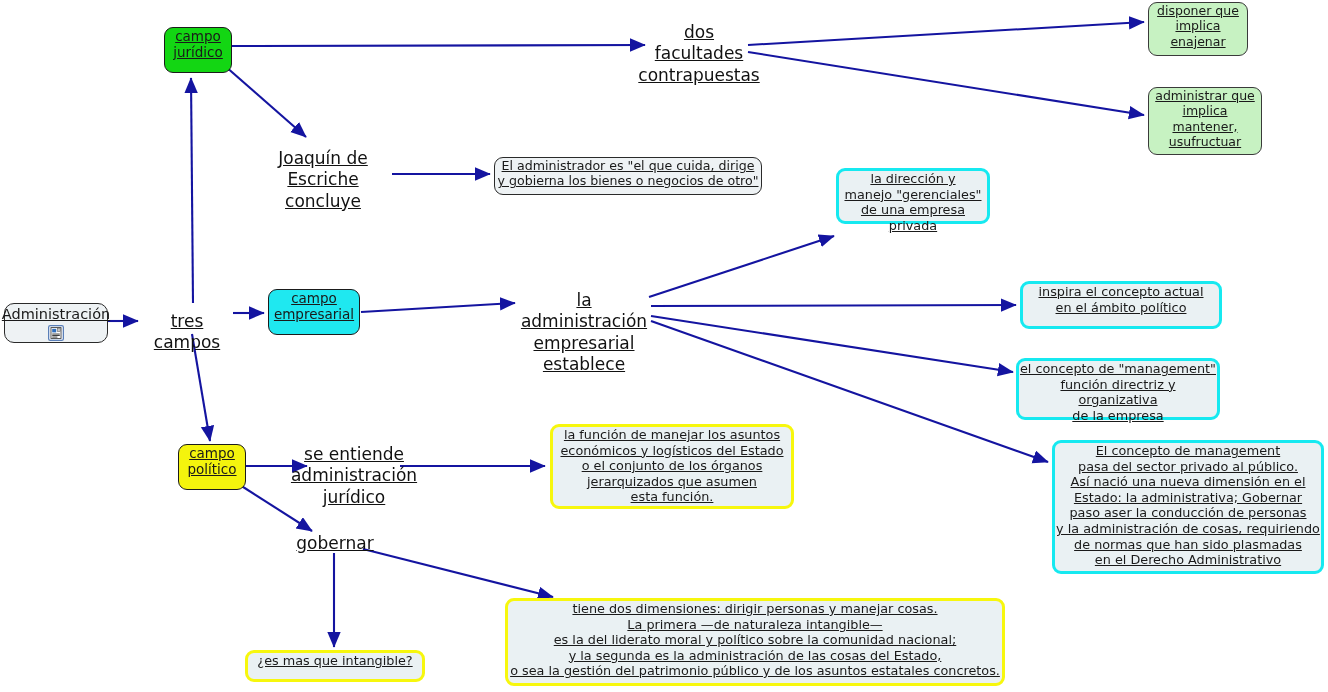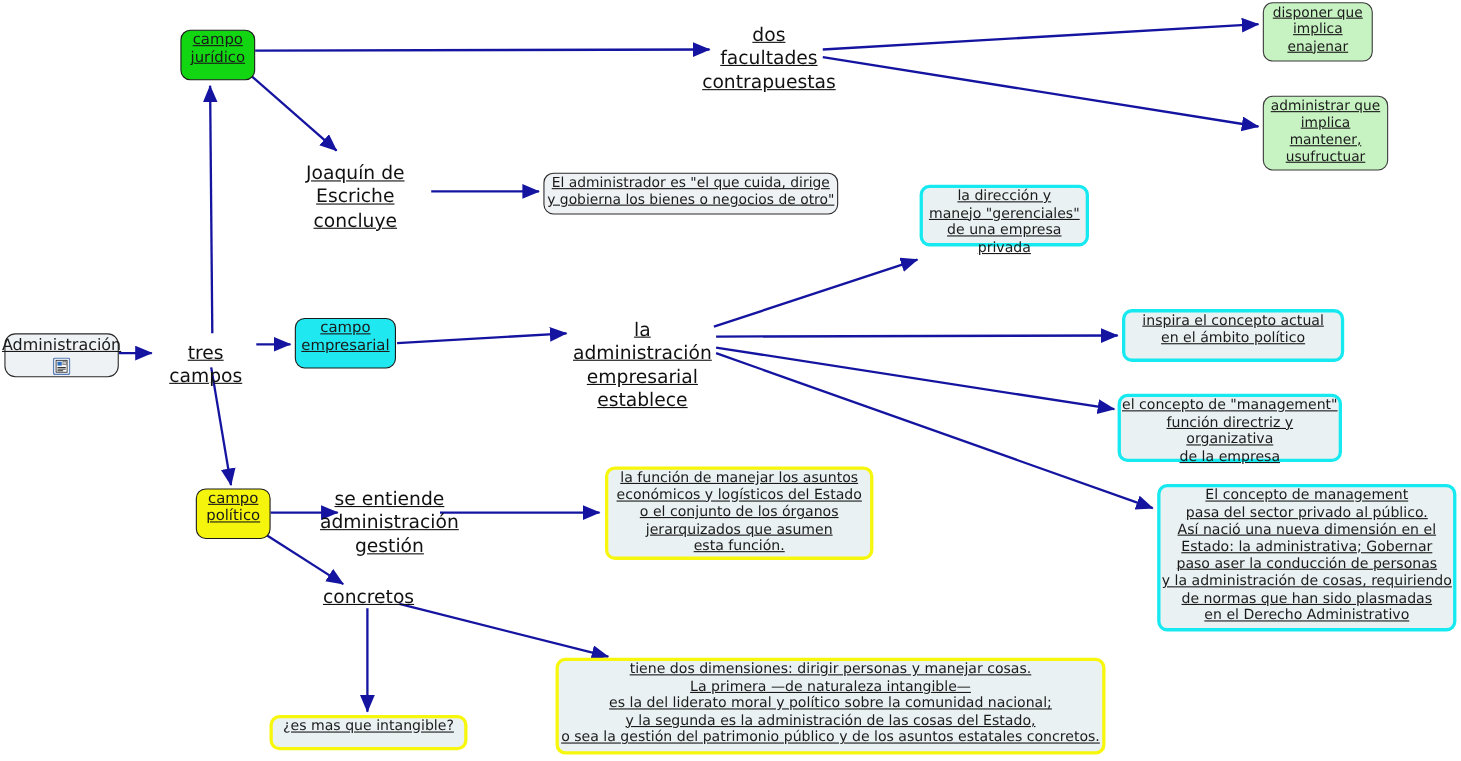--- a/index.html
+++ b/index.html
@@ -242,33 +242,33 @@
 Estado: la administrativa; Gobernar
 paso aser la conducción de personas
 y la administración de cosas, requiriendo
 de normas que han sido plasmadas
 en el Derecho Administrativo</span>
   </div>
 
   <div class="node linknode" style="left:306px; top:444px; width:96px; height:44px;">
     <span class="node-label">se entiende
 administración
-gestión</span>
+jurídico</span>
   </div>
 
   <div class="node boxnode yellowborder-node" style="left:550px; top:424px; width:244px; height:85px;">
     <span class="node-label">la función de manejar los asuntos
 económicos y logísticos del Estado
 o el conjunto de los órganos
 jerarquizados que asumen
 esta función.</span>
   </div>
 
   <div class="node linknode" style="left:296px; top:533px; width:78px; height:20px;">
-    <span class="node-label">concretos</span>
+    <span class="node-label">gobernar</span>
   </div>
 
   <div class="node boxnode yellowborder-node" style="left:245px; top:650px; width:180px; height:32px;">
     <span class="node-label">¿es mas que intangible?</span>
   </div>
 
   <div class="node boxnode yellowborder-node" style="left:505px; top:598px; width:500px; height:88px;">
     <span class="node-label">tiene  dos  dimensiones: dirigir personas y manejar cosas.
 La primera —de naturaleza intangible—
 es la del liderato moral y político sobre la comunidad nacional;

